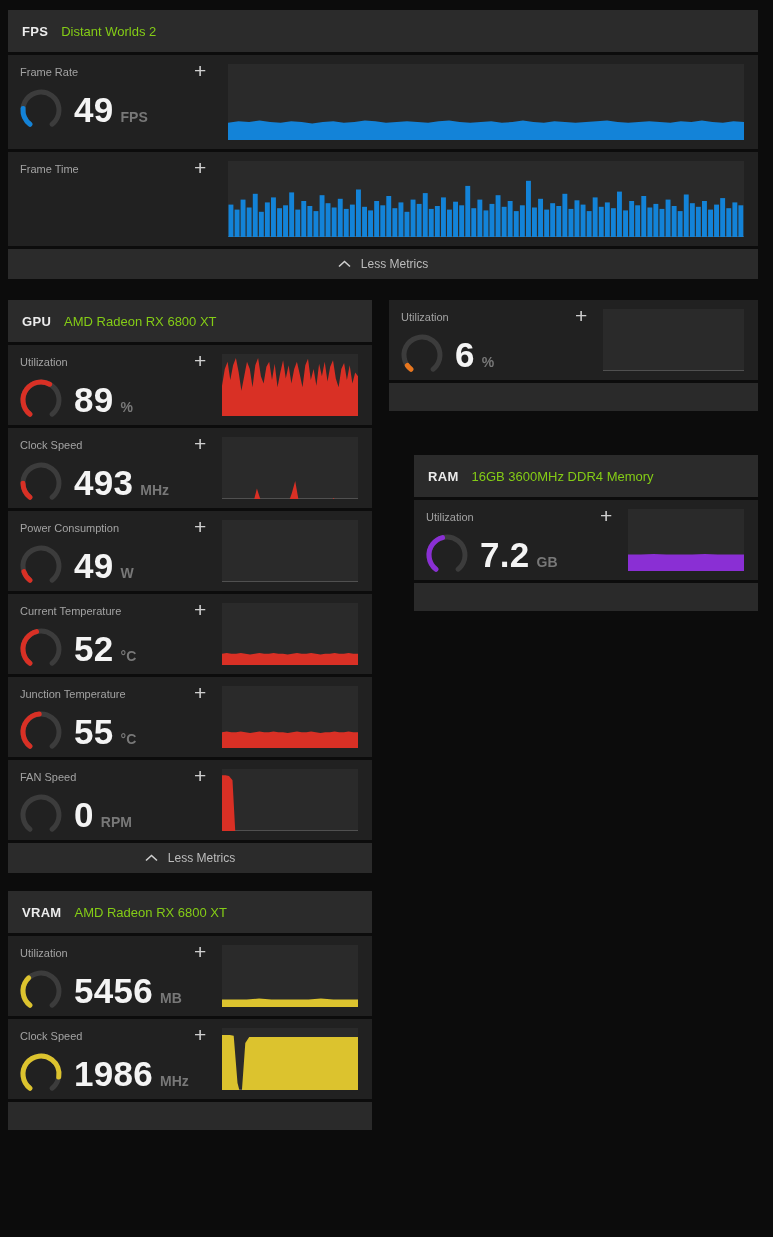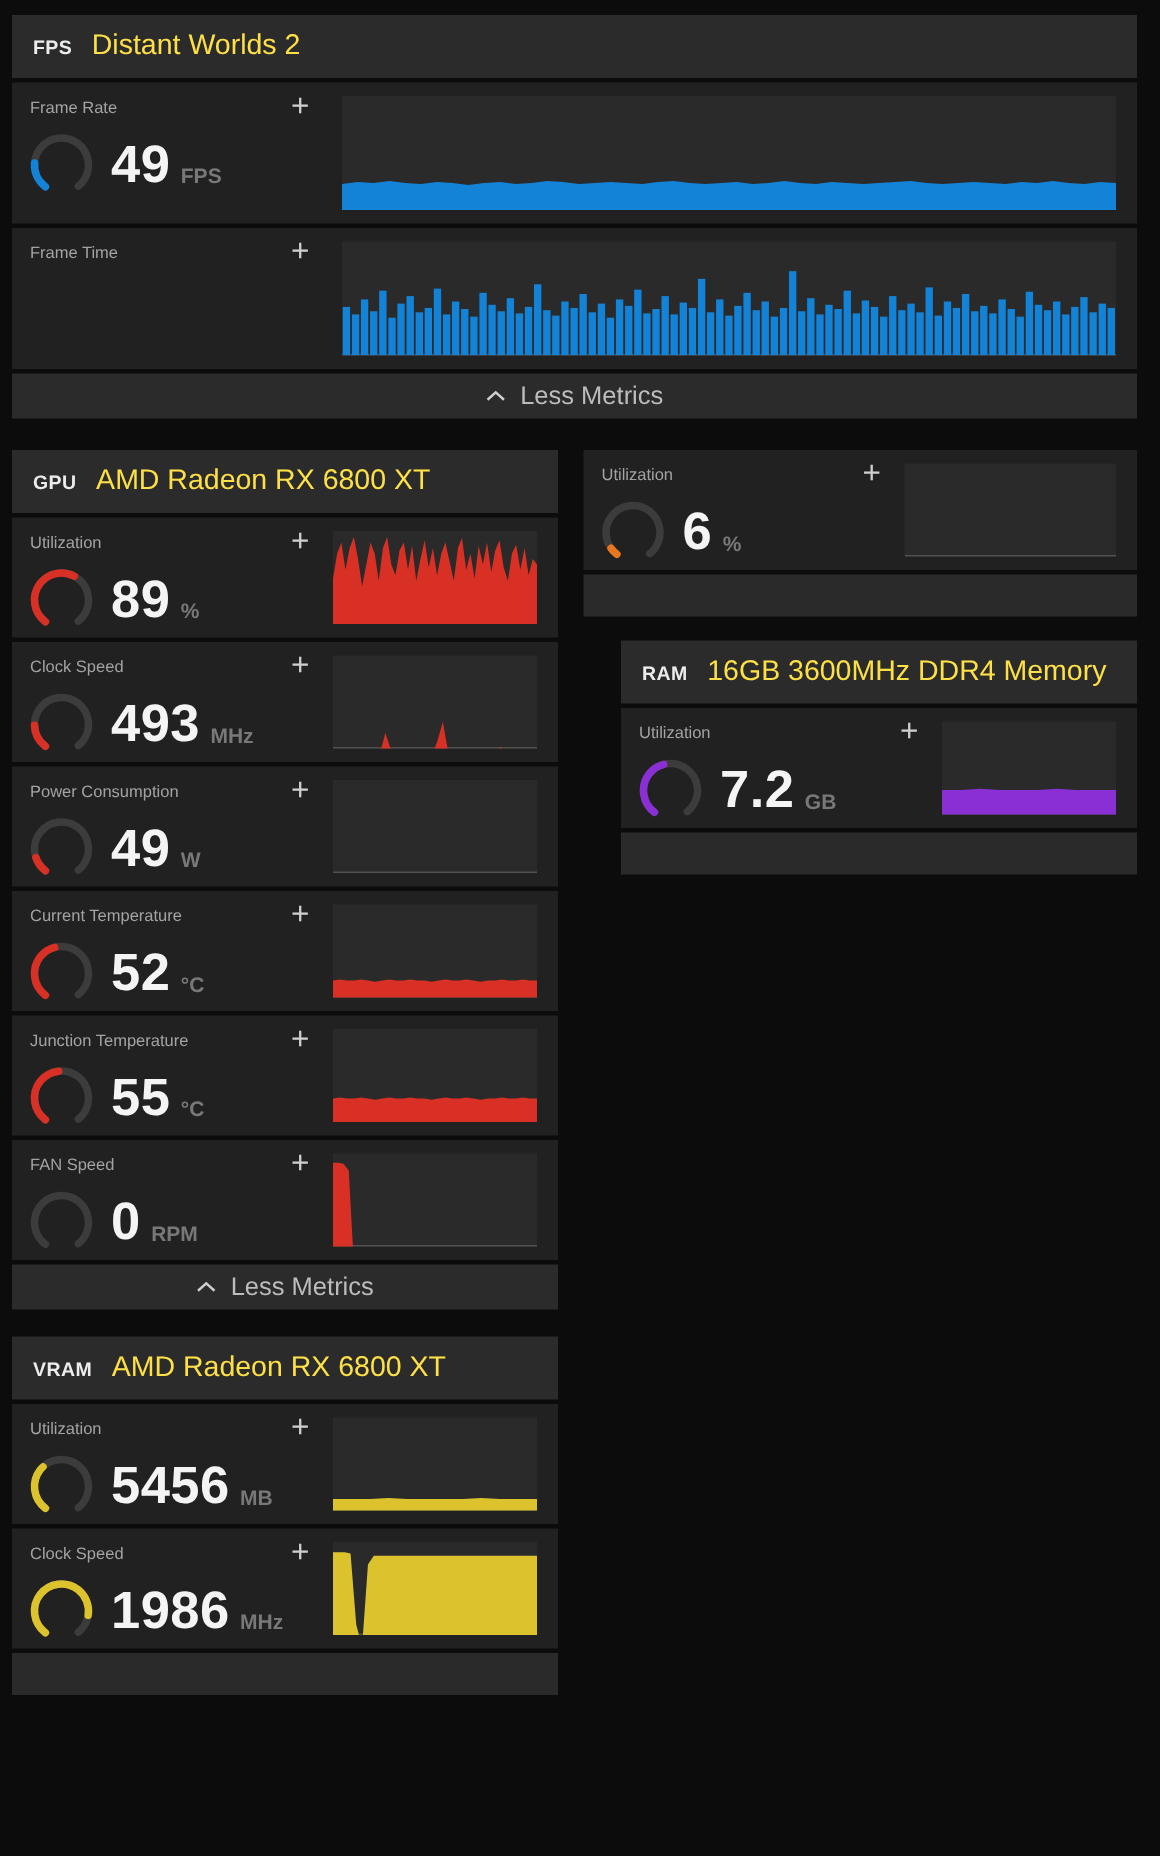--- a/index.html
+++ b/index.html
@@ -3,46 +3,46 @@
 <meta charset="utf-8">
 <style>
   *{margin:0;padding:0;box-sizing:border-box;}
   html,body{width:773px;height:1237px;overflow:hidden;background:#0c0c0c;
     font-family:"Liberation Sans",sans-serif;}
   .col{position:absolute;}
   #col-full{left:8px;top:10px;width:750px;}
   #col-left{left:8px;top:300px;width:364px;}
   #col-right{left:389px;top:300px;width:369px;}
   #col-left .panel + .panel{margin-top:18px;}
-  #col-right .panel + .panel{margin-top:16px;padding-left:25px;}
+  #col-right .panel + .panel{margin-top:44px;padding-left:25px;}
 
   .phead{height:42px;background:#2b2b2b;display:flex;align-items:center;
     padding:0 14px;margin-bottom:3px;}
   .ptitle{color:#ececec;font-size:13px;font-weight:700;letter-spacing:.3px;}
-  .psub{color:#fde047;font-size:19px;margin-left:13px;}
+  .psub{color:#84cc16;font-size:13px;margin-left:13px;}
 
   .row{position:relative;height:80px;background:#212121;margin-bottom:3px;}
   .panel-fps .row{height:94px;}
   .label{position:absolute;left:12px;top:11px;font-size:11px;color:#a3a3a3;}
   .plus{position:absolute;top:5px;left:186px;font-size:21px;font-weight:400;
     color:#cfcfcf;background:none;border:none;cursor:pointer;line-height:1;
     font-family:"Liberation Sans",sans-serif;}
   .meter{position:absolute;left:10px;top:32px;display:flex;align-items:center;font-weight:bold;}
   .gauge{width:46px;height:46px;display:block;}
   .value{color:#f4f4f4;font-size:35px;margin-left:10px;letter-spacing:.3px;}
   .unit{color:#787878;font-size:14px;margin-left:7px;margin-top:13px;}
 
   .chart{position:absolute;left:214px;right:14px;top:9px;bottom:9px;
     background:#2a2a2a;box-shadow:inset 0 -1px 0 #505050;overflow:hidden;}
   .panel-fps .chart{left:220px;}
   .chart svg{position:absolute;left:0;top:0;}
 
   .lessbar{height:30px;background:#2b2b2b;display:flex;align-items:center;
     justify-content:center;gap:10px;cursor:pointer;margin-bottom:3px;}
-  .lesstext{color:#bcbcbc;font-size:17px;}
+  .lesstext{color:#bcbcbc;font-size:12px;}
   .chev{display:flex;align-items:center;}
   .footbar{height:28px;background:#2a2a2a;cursor:pointer;}
 </style>
 </head>
 <body>
 
 <div class="col" id="col-full">
   <div class="panel panel-fps">
     <div class="phead">
       <span class="ptitle">FPS</span>

